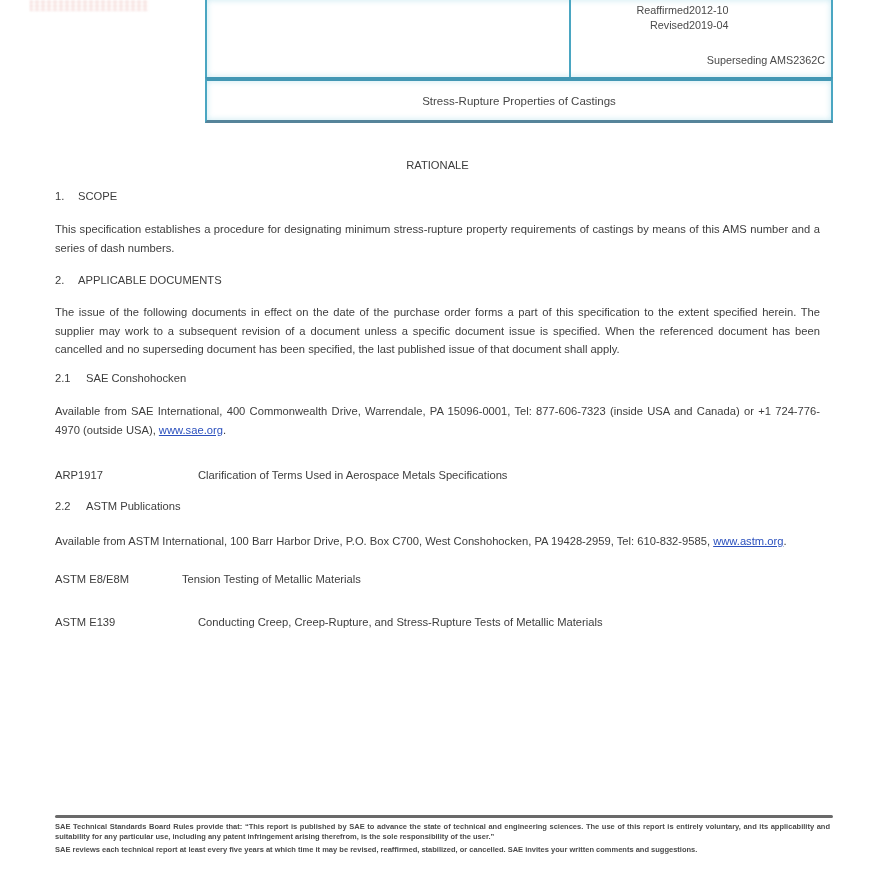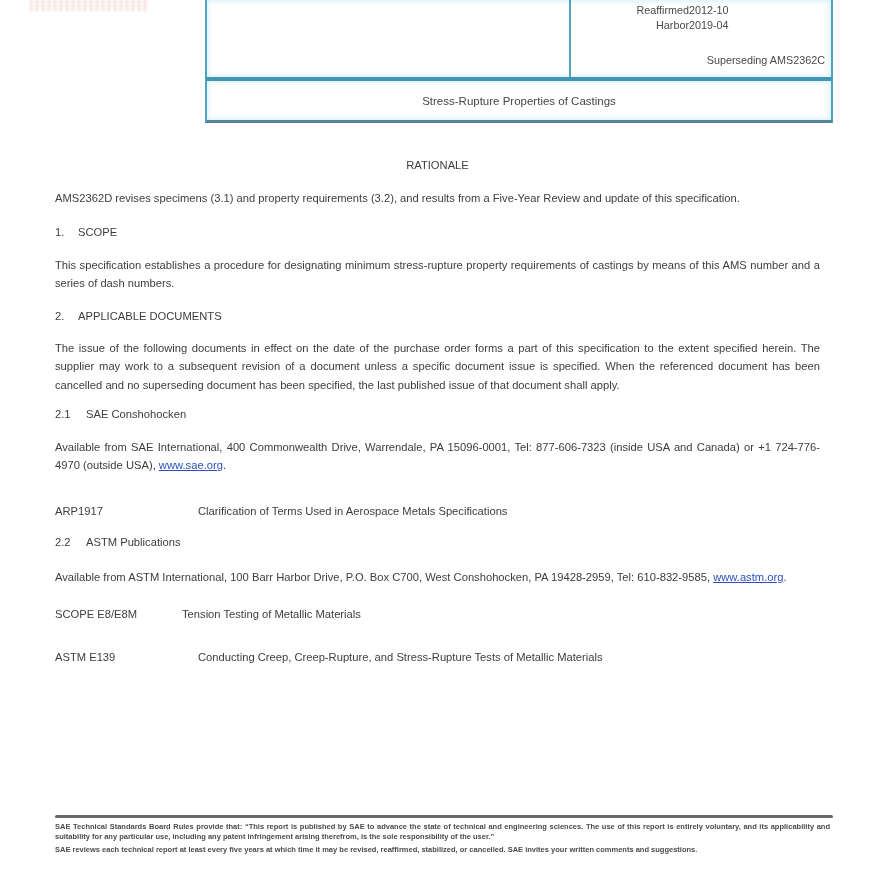--- a/index.html
+++ b/index.html
@@ -147,35 +147,34 @@
 
   <div class="smudge"></div>
 
   <div class="hdr-top">
     <div class="rev-cell">
       <div class="rev-row">
         <span class="rev-label">Reaffirmed</span>
         <span class="rev-value">2012-10</span>
       </div>
       <div class="rev-row">
-        <span class="rev-label">Harbor</span>
+        <span class="rev-label">Revised</span>
         <span class="rev-value">2019-04</span>
       </div>
       <div class="superseding">Superseding AMS2362C</div>
     </div>
   </div>
 
   <div class="title-box">
     <span>Stress-Rupture Properties of Castings</span>
   </div>
 
   <div class="content">
 
     <div class="rationale-h">RATIONALE</div>
-    <p class="para mt17">AMS2362D revises specimens (3.1) and property requirements (3.2), and results from a Five-Year Review and update of this specification.</p>
 
     <div class="sec-h mt18">
       <span class="sec-num">1.</span>
       <span>SCOPE</span>
     </div>
     <p class="para mt17">This specification establishes a procedure for designating minimum stress-rupture property requirements of castings by means of this AMS number and a series of dash numbers.</p>
 
     <div class="sec-h mt17">
       <span class="sec-num">2.</span>
       <span>APPLICABLE DOCUMENTS</span>
@@ -193,21 +192,21 @@
       <span class="doc-title">Clarification of Terms Used in Aerospace Metals Specifications</span>
     </div>
 
     <div class="sec-h mt18">
       <span class="sec-num2">2.2</span>
       <span>ASTM Publications</span>
     </div>
     <p class="para mt19"><span>Available from ASTM International, 100 Barr Harbor Drive, P.O. Box C700, West Conshohocken, PA 19428-2959, Tel: 610-832-9585, </span><a href="#" class="link">www.astm.org</a><span>.</span></p>
 
     <div class="doc-row mt22">
-      <span class="doc-code">SCOPE E8/E8M</span>
+      <span class="doc-code">ASTM E8/E8M</span>
       <span class="doc-title">Tension Testing of Metallic Materials</span>
     </div>
     <div class="doc-row mt14">
       <span class="doc-code">ASTM E139</span>
       <span class="doc-title">Conducting Creep, Creep-Rupture, and Stress-Rupture Tests of Metallic Materials</span>
     </div>
 
   </div>
 
   <div class="footer-rule"></div>

